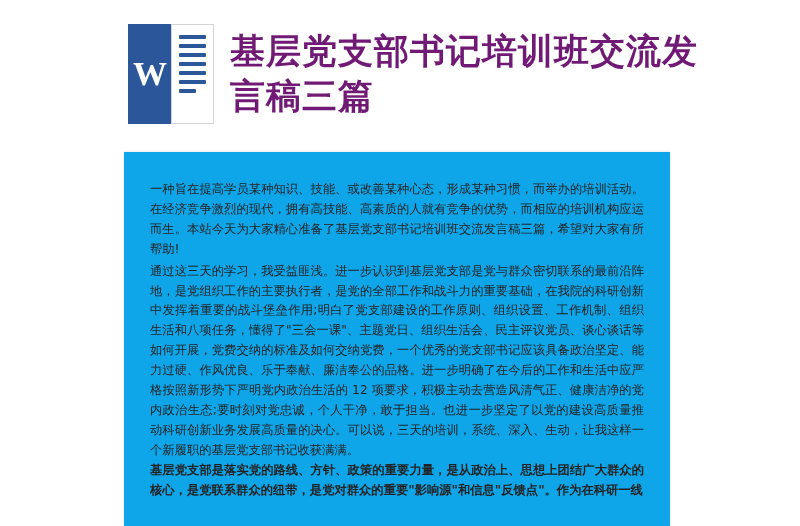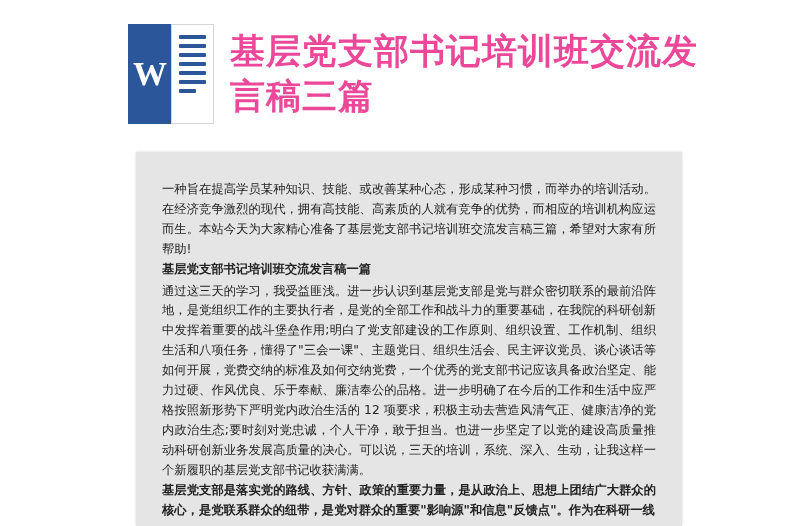--- a/index.html
+++ b/index.html
@@ -71,36 +71,36 @@
   .word-icon .line {
     height: 4px;
     background: #2b579a;
     margin-bottom: 5px;
     border-radius: 1px;
   }
   .word-icon .line.short {
     width: 64%;
   }
   .doc-title {
-    color: #ec4899;
+    color: #701a75;
     font-size: 35px;
     font-weight: bold;
     line-height: 1.28;
     letter-spacing: 1px;
     font-family: "DejaVu Sans", "Liberation Sans", sans-serif;
     max-width: 470px;
   }
   
   .doc-sheet {
     position: absolute;
-    left: 136px;
+    left: 124px;
     top: 152px;
     width: 546px;
     height: 374px;
-    background: #e5e5e5;
+    background: #0ea5e9;
     box-shadow: 0 0 3px rgba(0,0,0,0.14);
     box-sizing: border-box;
     padding: 28px 26px 0 26px;
     overflow: hidden;
   }
   .doc-sheet p {
     margin: 0 0 0 0;
     color: #222222;
     font-size: 12.3px;
     line-height: 1.62;
@@ -135,19 +135,18 @@
         <div class="line"></div>
         <div class="line"></div>
         <div class="line short"></div>
       </div>
     </div>
     <div class="doc-title">基层党支部书记培训班交流发言稿三篇</div>
   </div>
 
   <div class="doc-sheet">
     <p class="indent">一种旨在提高学员某种知识、技能、或改善某种心态，形成某种习惯，而举办的培训活动。在经济竞争激烈的现代，拥有高技能、高素质的人就有竞争的优势，而相应的培训机构应运而生。本站今天为大家精心准备了基层党支部书记培训班交流发言稿三篇，希望对大家有所帮助!</p>
-    <p class="indent bold">基层党支部书记培训班交流发言稿一篇</p>
     <div class="spacer"></div>
     <p class="indent">通过这三天的学习，我受益匪浅。进一步认识到基层党支部是党与群众密切联系的最前沿阵地，是党组织工作的主要执行者，是党的全部工作和战斗力的重要基础，在我院的科研创新中发挥着重要的战斗堡垒作用;明白了党支部建设的工作原则、组织设置、工作机制、组织生活和八项任务，懂得了"三会一课"、主题党日、组织生活会、民主评议党员、谈心谈话等如何开展，党费交纳的标准及如何交纳党费，一个优秀的党支部书记应该具备政治坚定、能力过硬、作风优良、乐于奉献、廉洁奉公的品格。进一步明确了在今后的工作和生活中应严格按照新形势下严明党内政治生活的 12 项要求，积极主动去营造风清气正、健康洁净的党内政治生态;要时刻对党忠诚，个人干净，敢于担当。也进一步坚定了以党的建设高质量推动科研创新业务发展高质量的决心。可以说，三天的培训，系统、深入、生动，让我这样一个新履职的基层党支部书记收获满满。</p>
     <p class="indent bold">基层党支部是落实党的路线、方针、政策的重要力量，是从政治上、思想上团结广大群众的核心，是党联系群众的纽带，是党对群众的重要"影响源"和信息"反馈点"。作为在科研一线</p>
   </div>
 
 </div>
 
 </body></html>

